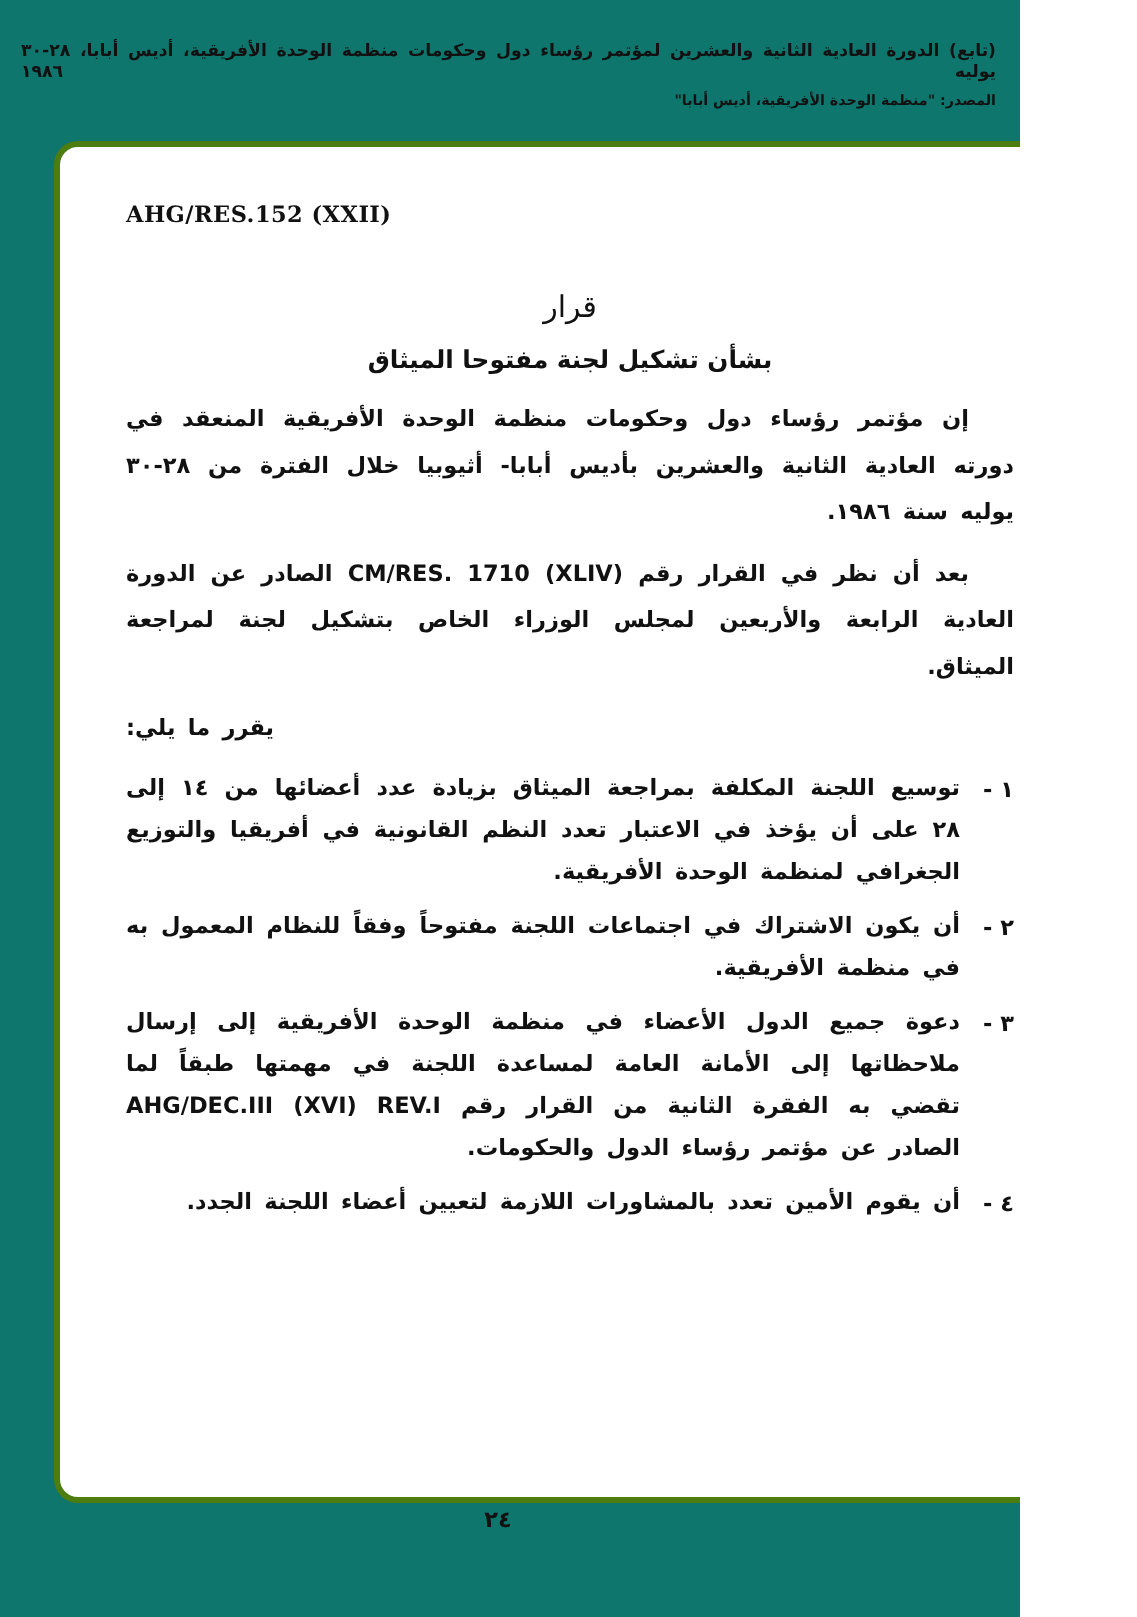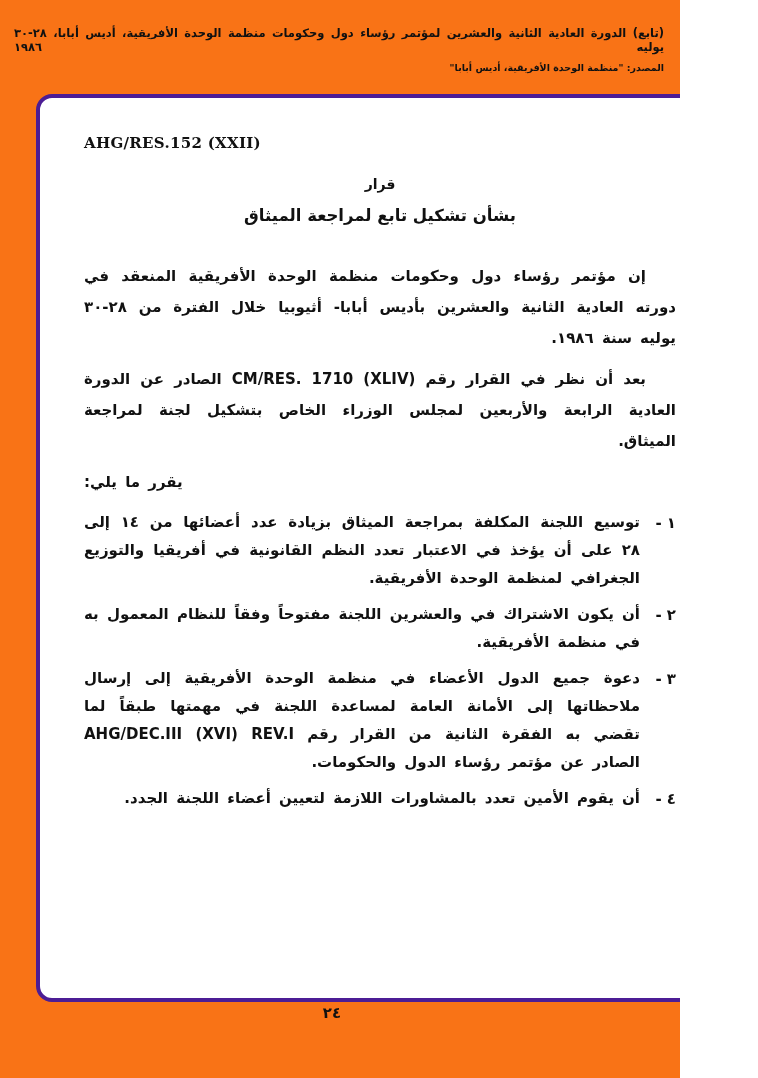--- a/index.html
+++ b/index.html
@@ -5,21 +5,21 @@
   html, body { margin: 0; padding: 0; }
   body {
     width: 758px; height: 1078px;
     background: #ffffff;
     font-family: "DejaVu Sans", sans-serif;
     color: #111111;
   }
   .page {
     position: relative;
     width: 680px; height: 1078px;
-    background: #f97316;
+    background: #0f766e;
     overflow: hidden;
   }
 
   
   .header {
     position: absolute;
     top: 26px; left: 14px; right: 16px;
     direction: rtl;
   }
   .header-line1 {
@@ -36,51 +36,51 @@
     font-weight: bold;
     text-align: right;
   }
 
   
   .frame {
     position: absolute;
     left: 36px; top: 94px;
     width: 688px; height: 908px;
     box-sizing: border-box;
-    border: 4px solid #4c1d95;
+    border: 4px solid #4d7c0f;
     border-radius: 16px;
     padding: 28px 44px 0 44px;
     direction: rtl;
     background: #ffffff;
   }
 
   .doc-ref {
     direction: ltr;
     text-align: left;
     font-family: "DejaVu Serif", "Liberation Serif", serif;
     font-weight: bold;
     font-size: 15px;
     letter-spacing: 0.3px;
     margin-top: 8px;
   }
 
   .title {
     text-align: center;
-    font-size: 14px;
-    font-weight: bold;
-    margin-top: 24px;
+    font-size: 20px;
+    font-weight: normal;
+    margin-top: 40px;
   }
   .subtitle {
     text-align: center;
     font-size: 16.5px;
     font-weight: bold;
     margin-top: 14px;
   }
 
-  .body-block { margin-top: 36px; }
+  .body-block { margin-top: 15px; }
 
   .para {
     font-size: 15px;
     font-weight: bold;
     line-height: 31px;
     text-align: justify;
     word-spacing: 3px;
     margin: 0 0 10px 0;
   }
   .para.indent { text-indent: 30px; }
@@ -125,35 +125,35 @@
 
   <div class="header">
     <div class="header-line1">(تابع)  الدورة العادية الثانية والعشرين لمؤتمر رؤساء دول وحكومات منظمة الوحدة الأفريقية، أديس أبابا، ٢٨-٣٠ يوليه ١٩٨٦</div>
     <div class="header-line2">المصدر:  "منظمة الوحدة الأفريقية، أديس أبابا"</div>
   </div>
 
   <div class="frame">
     <div class="doc-ref">AHG/RES.152 (XXII)</div>
 
     <div class="title">قرار</div>
-    <div class="subtitle">بشأن تشكيل تابع لمراجعة الميثاق</div>
+    <div class="subtitle">بشأن تشكيل لجنة مفتوحا الميثاق</div>
 
     <div class="body-block">
       <p class="para indent">إن مؤتمر رؤساء دول وحكومات منظمة الوحدة الأفريقية المنعقد في دورته العادية الثانية والعشرين بأديس أبابا- أثيوبيا خلال الفترة من ٢٨-٣٠ يوليه سنة ١٩٨٦.</p>
       <p class="para indent">بعد أن نظر في القرار رقم ‎CM/RES. 1710 (XLIV)‎ الصادر عن الدورة العادية الرابعة والأربعين لمجلس الوزراء الخاص بتشكيل لجنة لمراجعة الميثاق.</p>
 
       <p class="para decides">يقرر ما يلي:</p>
 
       <div class="item">
         <span class="marker">١ -</span>
         <div class="item-text">توسيع اللجنة المكلفة بمراجعة الميثاق بزيادة عدد أعضائها من ١٤ إلى ٢٨ على أن يؤخذ في الاعتبار تعدد النظم القانونية في أفريقيا والتوزيع الجغرافي لمنظمة الوحدة الأفريقية.</div>
       </div>
       <div class="item">
         <span class="marker">٢ -</span>
-        <div class="item-text">أن يكون الاشتراك في والعشرين اللجنة مفتوحاً وفقاً للنظام المعمول به في منظمة الأفريقية.</div>
+        <div class="item-text">أن يكون الاشتراك في اجتماعات اللجنة مفتوحاً وفقاً للنظام المعمول به في منظمة الأفريقية.</div>
       </div>
       <div class="item">
         <span class="marker">٣ -</span>
         <div class="item-text">دعوة جميع الدول الأعضاء في منظمة الوحدة الأفريقية إلى إرسال ملاحظاتها إلى الأمانة العامة لمساعدة اللجنة في مهمتها طبقاً لما تقضي به الفقرة الثانية من القرار رقم ‎AHG/DEC.III (XVI) REV.I‎ الصادر عن مؤتمر رؤساء الدول والحكومات.</div>
       </div>
       <div class="item">
         <span class="marker">٤ -</span>
         <div class="item-text">أن يقوم الأمين تعدد بالمشاورات اللازمة لتعيين أعضاء اللجنة الجدد.</div>
       </div>
     </div>

